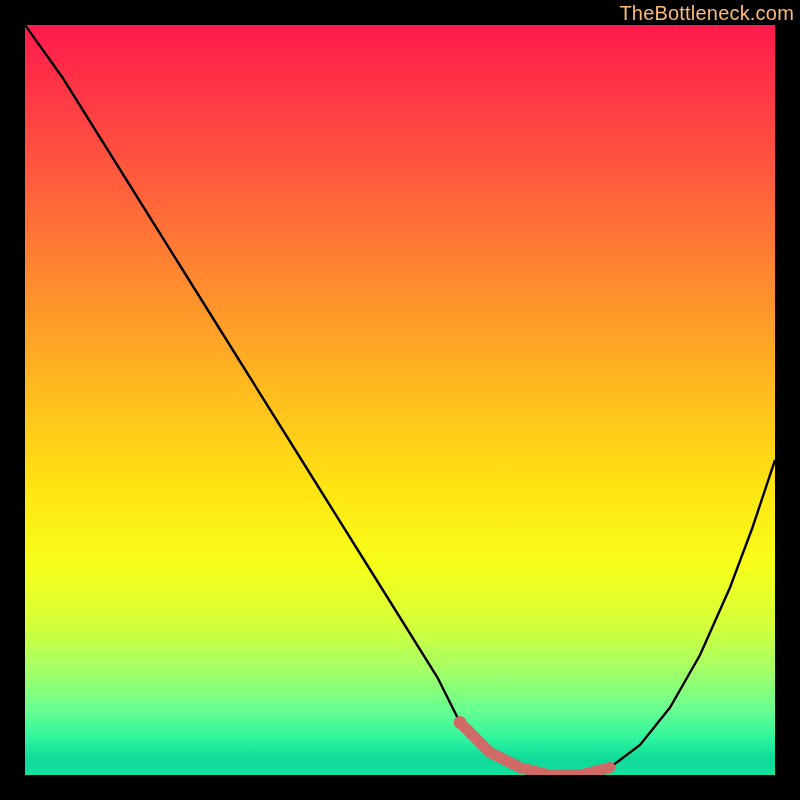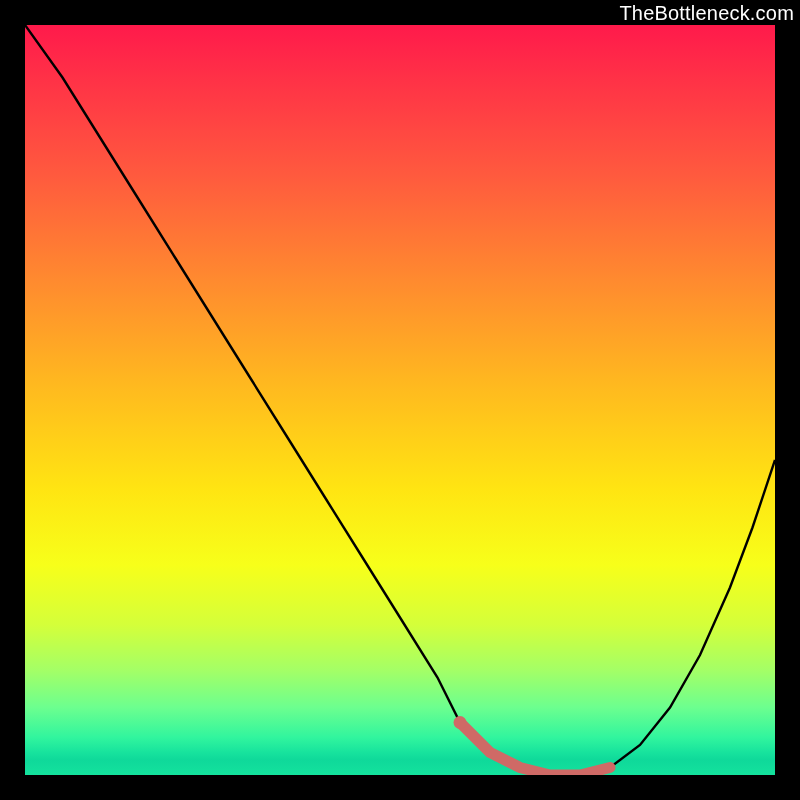--- a/index.html
+++ b/index.html
@@ -53,21 +53,21 @@
     top: 0;
     width: 100%;
     height: 100%;
   }
   .watermark {
     position: absolute;
     top: 2px;
     right: 6px;
     font-family: Arial, Helvetica, sans-serif;
     font-size: 20px;
-    color: #ffffff;
+    color: #fdba74;
     letter-spacing: 0.2px;
   }
 </style>
 </head>
 <body>
 
 <div class="frame">
   <div class="plot">
     <div class="gradient"></div>
     <svg class="curve" viewBox="0 0 750 750" preserveAspectRatio="none">

